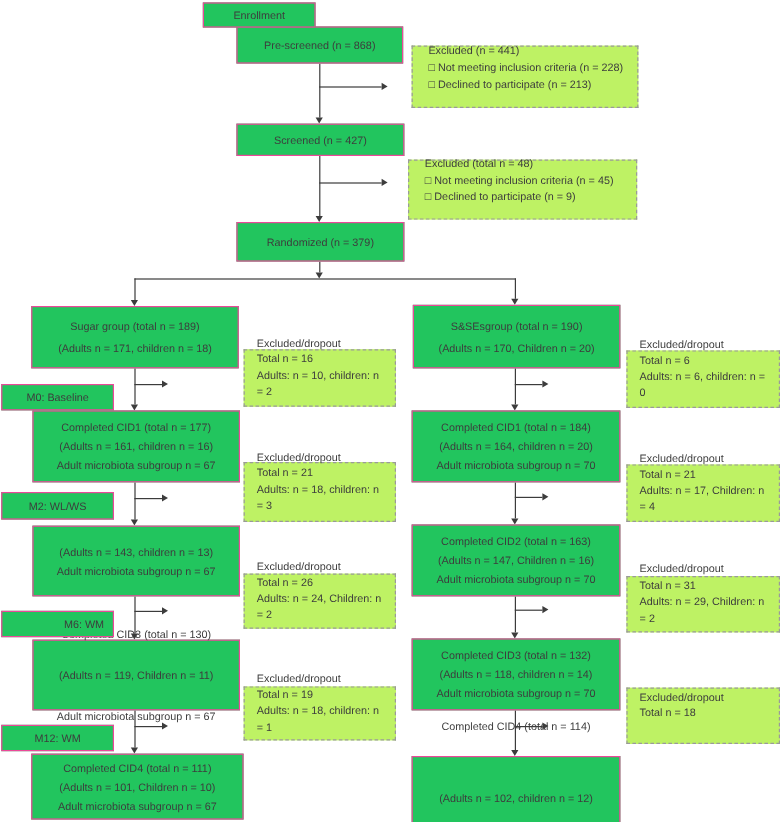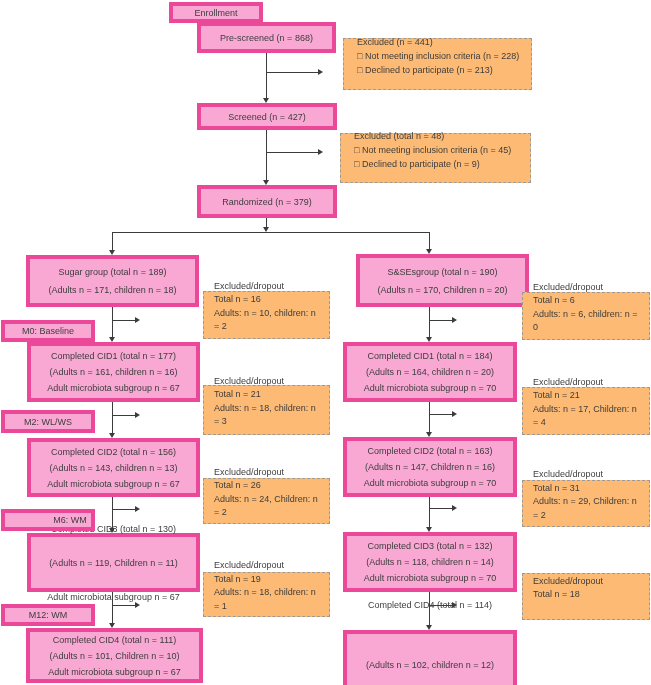--- a/index.html
+++ b/index.html
@@ -2,30 +2,30 @@
 <html><head>
 <meta charset="utf-8">
 <style>
   html,body{margin:0;padding:0;background:#ffffff;}
   .canvas{
     position:relative; width:651px; height:685px; background:#ffffff;
     font-family:"Liberation Sans","DejaVu Sans",sans-serif;
     color:#3d3d3d; font-size:9px; overflow:hidden;
   }
   .box{
-    position:absolute; box-sizing:border-box; background:#f9a8d4;
-    border:4px solid #ec4899;
+    position:absolute; box-sizing:border-box; background:#22c55e;
+    border:1px solid #ec4899;
     display:flex; flex-direction:column; justify-content:center; align-items:center;
     text-align:center; line-height:16px; z-index:2;
   }
   .box .ln{white-space:nowrap;}
   .group-box{line-height:18px;}
   .stage{z-index:3;}
   .dashedbox{
-    position:absolute; box-sizing:border-box; background:#fdba74;
+    position:absolute; box-sizing:border-box; background:#bef264;
     border:1px dashed #9a9a9a;
     display:flex; flex-direction:column; justify-content:center; align-items:flex-start;
     text-align:left; line-height:13.5px; padding:3px 6px 20px 10px; z-index:2;
   }
   .dashedbox.topexcl{line-height:14px; padding-left:13px;}
   .vline{position:absolute; width:1px; background:#3c3c3c; z-index:1;}
   .hline{position:absolute; height:1px; background:#3c3c3c; z-index:1;}
   .arr-d{position:absolute; width:0; height:0;
     border-left:3px solid transparent; border-right:3px solid transparent;
     border-top:5px solid #3c3c3c; z-index:1;}
@@ -96,21 +96,20 @@
     <div class="ln">Adult microbiota subgroup n = 67</div>
   </div>
 
   <div class="dashedbox" style="left:203px;top:385px;width:127px;height:50px;">
     <div class="ln">Excluded/dropout</div>
     <div class="ln">Total n = 21</div>
     <div class="ln">Adults: n = 18, children: n = 3</div>
   </div>
 
   <div class="box" style="left:27px;top:438px;width:173px;height:59px;">
-    <div class="ln">Completed CID2 (total n = 156)</div>
     <div class="ln">(Adults n = 143, children n = 13)</div>
     <div class="ln">Adult microbiota subgroup n = 67</div>
   </div>
 
   <div class="dashedbox" style="left:203px;top:478px;width:127px;height:46px;">
     <div class="ln">Excluded/dropout</div>
     <div class="ln">Total n = 26</div>
     <div class="ln">Adults: n = 24, Children: n = 2</div>
   </div>
 
@@ -125,21 +124,21 @@
     <div class="ln">Total n = 19</div>
     <div class="ln">Adults: n = 18, children: n = 1</div>
   </div>
 
   <div class="box" style="left:26px;top:628px;width:177px;height:55px;">
     <div class="ln">Completed CID4 (total n = 111)</div>
     <div class="ln">(Adults n = 101, Children n = 10)</div>
     <div class="ln">Adult microbiota subgroup n = 67</div>
   </div>
 
-  <div class="box group-box" style="left:356px;top:254px;width:173px;height:53px;">
+  <div class="box group-box" style="left:344px;top:254px;width:173px;height:53px;">
     <div class="ln">S&amp;SEsgroup (total n = 190)</div>
     <div class="ln">(Adults n = 170, Children n = 20)</div>
   </div>
 
   <div class="dashedbox" style="left:522px;top:292px;width:128px;height:48px;">
     <div class="ln">Excluded/dropout</div>
     <div class="ln">Total n = 6</div>
     <div class="ln">Adults: n = 6, children: n = 0</div>
   </div>
 

